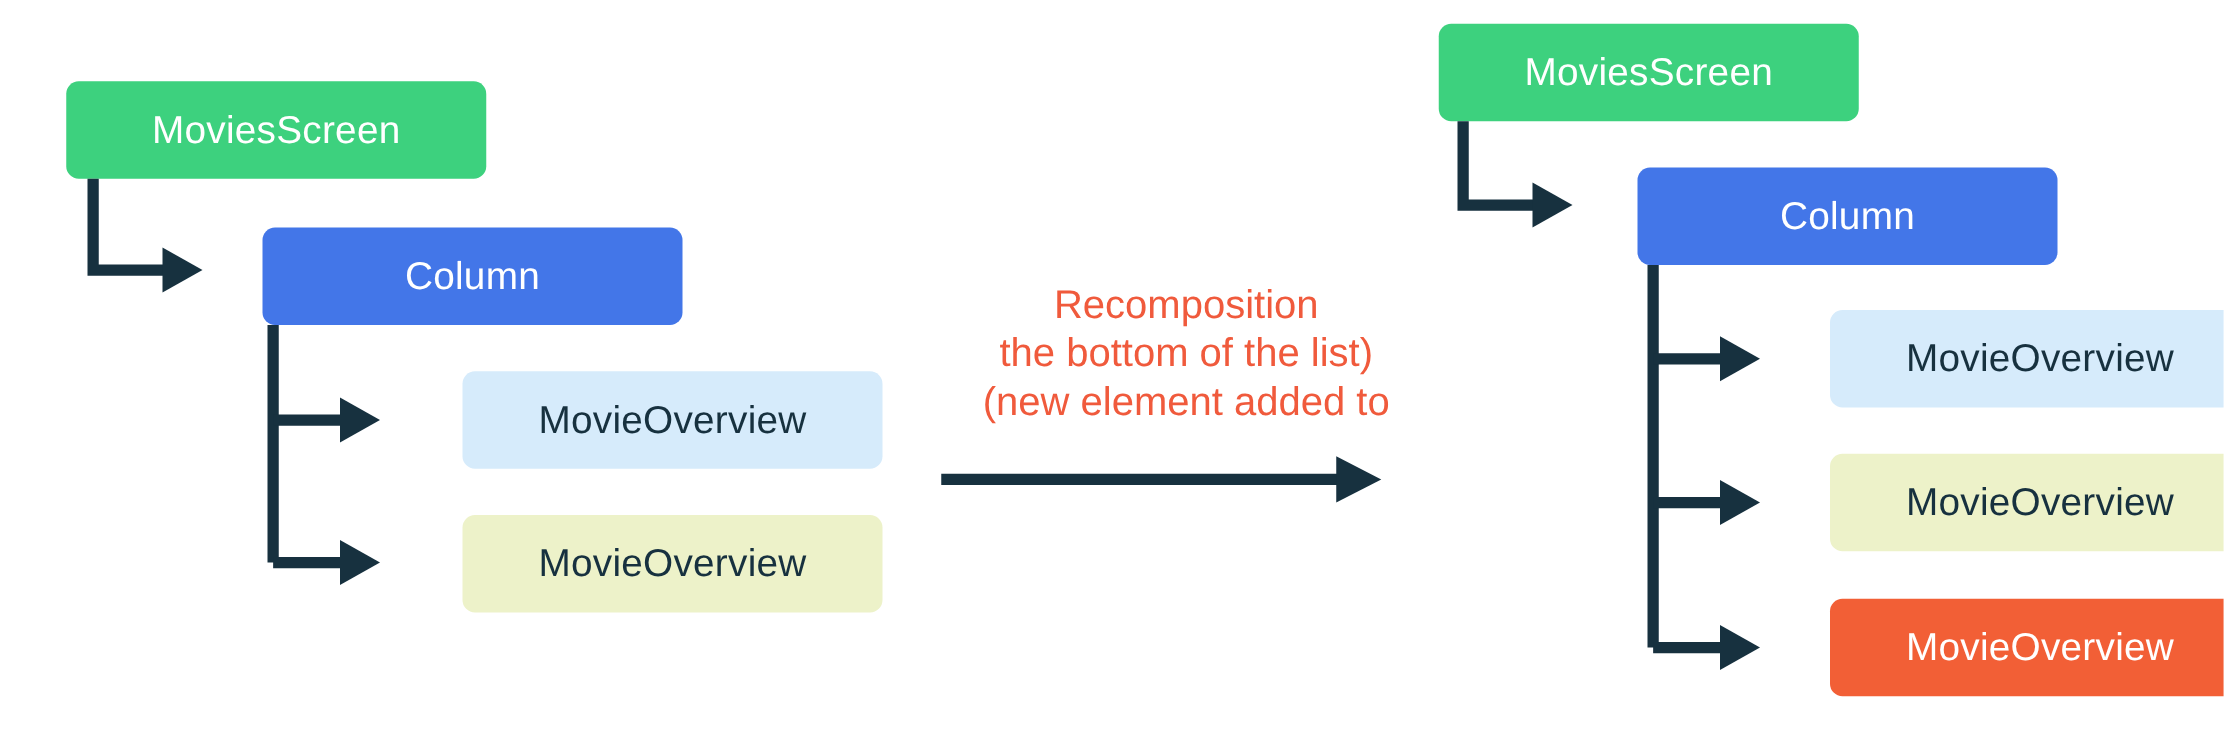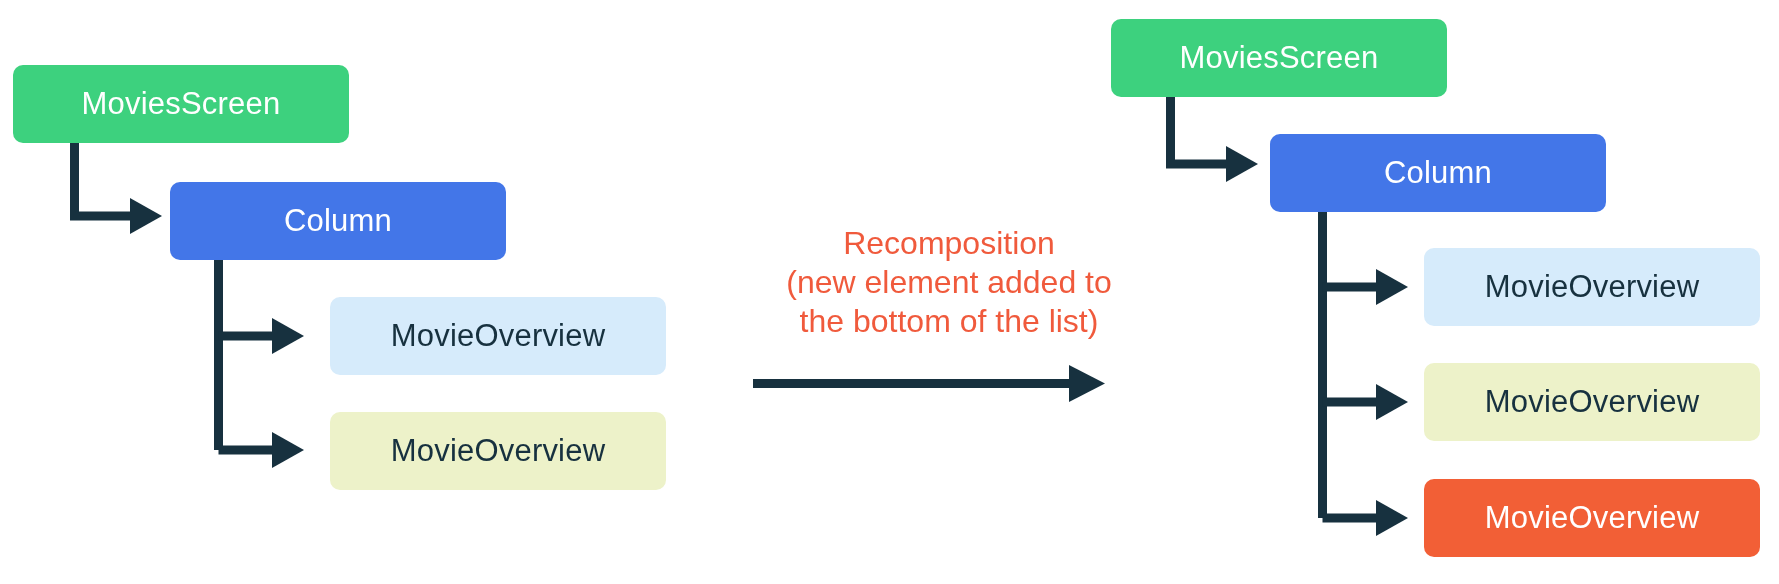--- a/index.html
+++ b/index.html
@@ -19,20 +19,21 @@
     position: absolute;
     width: 336px;
     height: 78px;
     border-radius: 10px;
     display: flex;
     align-items: center;
     justify-content: center;
     font-size: 31px;
     letter-spacing: 0.2px;
     white-space: nowrap;
+    margin-left: 40px;
   }
   .connector {
     position: absolute;
     overflow: visible;
   }
   .connector polyline {
     fill: none;
     stroke: var(--connector, #17313f);
     stroke-width: 9;
   }
@@ -72,22 +73,22 @@
     <polyline points="4.5,190 58,190"></polyline>
     <polygon points="58,172 58,208 90,190"></polygon>
   </svg>
 
   <div class="node" style="left: 330px; top: 297px; background: rgb(214, 235, 251); color: rgb(23, 49, 63);">MovieOverview</div>
 
   <div class="node" style="left: 330px; top: 412px; background: rgb(237, 242, 201); color: rgb(23, 49, 63);">MovieOverview</div>
 
   <div class="caption">
     <div>Recomposition</div>
+    <div>the bottom of the list)</div>
     <div>(new element added to</div>
-    <div>the bottom of the list)</div>
   </div>
 
   <svg class="connector" style="left:753px; top:365px" width="356" height="37" viewBox="0 0 356 37">
     <polyline points="0,18.5 318,18.5"></polyline>
     <polygon points="316,0 316,37 352,18.5"></polygon>
   </svg>
 
   <div class="node" style="left: 1111px; top: 19px; background: rgb(61, 209, 126); color: rgb(255, 255, 255);">MoviesScreen</div>
 
   <svg class="connector" style="left:1166px; top:97px" width="110" height="95" viewBox="0 0 110 95">

